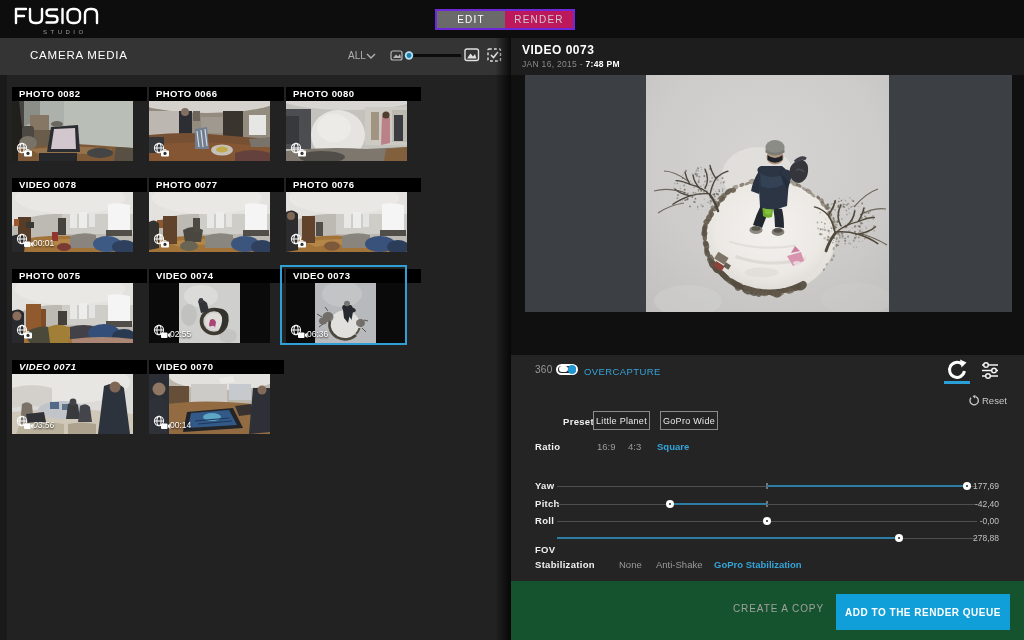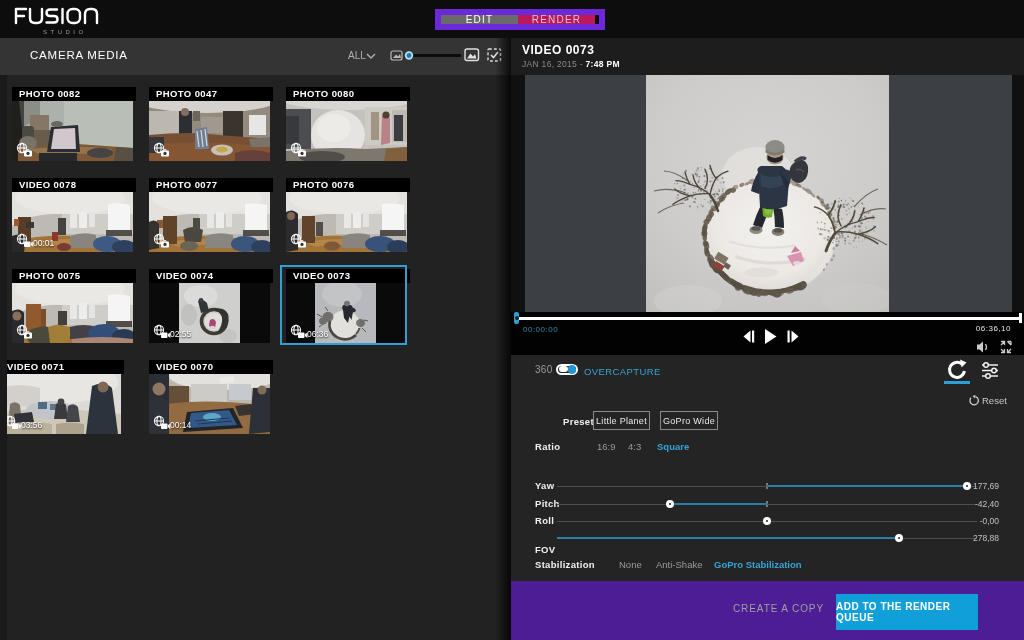--- a/index.html
+++ b/index.html
@@ -1,51 +1,51 @@
 <!DOCTYPE html>
 <html><head>
 <meta charset="utf-8">
 <style>
 html,body{margin:0;padding:0;background:#000;}
 *{box-sizing:border-box;font-family:"Liberation Sans",sans-serif;-webkit-font-smoothing:antialiased;}
 #app{position:relative;width:1024px;height:640px;overflow:hidden;background:#222222;}
 
 
 #topbar{position:absolute;left:0;top:0;width:1024px;height:38px;background:#0d0d0d;}
-#tabs{position:absolute;left:435px;top:9px;width:170px;height:21px;border:6px solid #6d28d9;display:flex;}
+#tabs{position:absolute;left:435px;top:9px;width:140px;height:21px;border:2px solid #6d28d9;display:flex;}
 .tab{width:77px;height:100%;display:flex;align-items:center;justify-content:center;font-size:10px;letter-spacing:1.2px;color:#cccccc;background:#be185d;}
 .tab.sel{background:#6a6a6a;color:#ffffff;}
 
 
 #left{position:absolute;left:0;top:38px;width:511px;height:602px;background:#222222;}
 #lhead{position:absolute;left:0;top:0;width:511px;height:37px;background:#343434;}
 #lhead .title{position:absolute;left:30px;top:11px;font-size:11.5px;font-weight:normal;color:#ffffff;letter-spacing:0.8px;}
 #grid{position:absolute;left:0;top:37px;width:511px;height:565px;background:#222222;}
 #leftstrip{position:absolute;left:0;top:37px;width:7px;height:565px;background:#1a1a1a;}
 #leftshadow{position:absolute;right:0;top:0;width:16px;height:602px;background:linear-gradient(to right,rgba(0,0,0,0),rgba(0,0,0,0.8));}
 
 .tile{position:absolute;width:121px;}
-.tlabel{position:relative;width:124px;height:14px;background:#000000;color:#ffffff;font-size:9.5px;font-weight:bold;letter-spacing:0.4px;line-height:14px;padding-left:7px;}
+.tlabel{position:relative;width:135px;height:14px;background:#000000;color:#ffffff;font-size:9.5px;font-weight:bold;letter-spacing:0.4px;line-height:14px;padding-left:7px;}
 .timg{position:relative;width:121px;height:60px;background:#555;overflow:hidden;}
 .timg svg.thumb{position:absolute;left:0;top:0;filter:blur(0.5px) saturate(0.82) brightness(0.96);}
 .tico{position:absolute;left:4px;bottom:3px;width:60px;height:17px;}
 .tdur{position:absolute;bottom:4px;font-size:8.5px;color:#fff;text-shadow:0 1px 2px rgba(0,0,0,0.9);}
 #selbox{position:absolute;border:2px solid #2f9fd6;width:127px;height:80px;}
 
 
 #right{position:absolute;left:511px;top:38px;width:513px;height:602px;background:#101010;}
 #rhead{position:absolute;left:0;top:0;width:513px;height:37px;background:#1d1d1d;}
 #rtitle{position:absolute;left:11px;top:5px;font-size:12px;font-weight:bold;color:#fff;letter-spacing:0.5px;}
 #rdate{position:absolute;left:11px;top:21px;font-size:8.5px;color:#8a8a8a;letter-spacing:0.3px;}
 #rdate b{color:#ffffff;}
 #viewport{position:absolute;left:14px;top:37px;width:487px;height:237px;background:#3c4045;}
 #vframe{position:absolute;left:121px;top:0;width:243px;height:237px;}
 #ctrlbar{position:absolute;left:0;top:274px;width:513px;height:43px;background:#020202;}
 #settings{position:absolute;left:0;top:317px;width:513px;height:226px;background:#242424;}
-#bottombar{position:absolute;left:0;top:543px;width:513px;height:59px;background:#4c1d95;}
+#bottombar{position:absolute;left:0;top:543px;width:513px;height:59px;background:#14532d;}
 
 
 #scrubline{position:absolute;left:8px;top:4.5px;width:500px;height:3px;background:#ffffff;}
 #scrubend{position:absolute;left:508px;top:1px;width:3px;height:10px;background:#ffffff;}
 #playhead{position:absolute;left:3px;top:0px;width:5px;height:12px;background:#2f9fd6;border-radius:2px;}
 #playhead:after{content:"";position:absolute;left:0.5px;top:3.5px;width:4px;height:4px;border-radius:50%;background:#0a2530;border:0px;}
 #tleft{position:absolute;left:12px;top:13px;font-size:8px;color:#3b87a8;letter-spacing:0.5px;}
 #tright{position:absolute;right:13px;top:12px;font-size:8px;color:#e8e8e8;letter-spacing:0.5px;}
 
 
@@ -55,21 +55,21 @@
 .pbtn{position:absolute;height:19px;border:1px solid #8a8a8a;color:#e8e8e8;font-size:9px;letter-spacing:0.3px;display:flex;align-items:center;justify-content:center;}
 .sl-track{position:absolute;height:1px;background:#4f4f4f;}
 .sl-fill{position:absolute;height:2px;background:#2d7ea6;}
 .sl-knob{position:absolute;width:8px;height:8px;border-radius:50%;background:#ffffff;}
 .sl-knob:after{content:"";position:absolute;left:2.6px;top:2.6px;width:2.8px;height:2.8px;border-radius:50%;background:#222;}
 .sl-val{position:absolute;font-size:8.5px;color:#c0c0c0;text-align:right;width:40px;}
 .opt{position:absolute;font-size:9.5px;color:#9a9a9a;}
 .opt.blue{color:#35a4d8;}
 
 #createcopy{position:absolute;left:222px;top:22px;font-size:10px;color:#a0a0a0;letter-spacing:0.9px;}
-#addqueue{position:absolute;left:325px;top:13px;width:142px;height:36px;background:#109fd9;color:#ffffff;font-size:10px;font-weight:bold;letter-spacing:0.5px;display:flex;align-items:center;justify-content:center;}
+#addqueue{position:absolute;left:325px;top:13px;width:174px;height:36px;background:#109fd9;color:#ffffff;font-size:10px;font-weight:bold;letter-spacing:0.5px;display:flex;align-items:center;justify-content:center;}
 </style>
 </head>
 <body>
 <div id="app">
 
   <div id="topbar">
     <svg width="120" height="36" style="position:absolute;left:14px;top:6px" viewBox="0 0 120 36">
       <g stroke="#ffffff" stroke-width="2.4" fill="none" stroke-linecap="round" stroke-linejoin="round">
         <path d="M2 17 V3 H12 M2 10 H10"></path>
         <path d="M16 3 V12 Q16 17 21 17 H23 Q28 17 28 12 V3"></path>
@@ -135,21 +135,21 @@
 </g>
               <g>
                 <rect x="8" y="9.5" width="8" height="6" rx="1" fill="#ffffff"></rect>
 <path d="M10 9.5 L11 8.2 H13 L14 9.5 Z" fill="#ffffff"></path>
 <circle cx="12" cy="12.4" r="1.6" fill="#333"></circle>
               </g>
             </svg>
           </div>
         </div>
       <div class="tile" style="left:149px;top:12px;">
-          <div class="tlabel">PHOTO 0047</div>
+          <div class="tlabel">PHOTO 0066</div>
           <div class="timg">
             <svg class="thumb" width="121" height="60" viewBox="0 0 121 60">
               <rect width="121" height="60" fill="#9c9082"></rect>
               <ellipse cx="58" cy="-3" rx="74" ry="15" fill="#dedbd6"></ellipse>
               <rect x="0" y="10" width="30" height="24" fill="#c5bfb5"></rect>
               <rect x="100" y="14" width="17" height="20" fill="#f0f0ee"></rect>
               <rect x="74" y="10" width="20" height="26" fill="#3e3630"></rect>
               <rect x="52" y="16" width="22" height="16" fill="#a89f92"></rect>
               <rect x="30" y="10" width="13" height="32" fill="#2f3036"></rect>
               <circle cx="36" cy="11" r="4" fill="#8a7462"></circle>
@@ -428,21 +428,21 @@
 <line x1="1.4" y1="7" x2="10.6" y2="7"></line>
 </g>
               <g>
                 <rect x="8" y="9.5" width="6.5" height="5.5" rx="1" fill="#ffffff"></rect>
 <path d="M15 11 L17.5 9.5 V15 L15 13.3 Z" fill="#ffffff"></path>
               </g>
             </svg>
             <div class="tdur" style="left:21px;">06:36</div>
           </div>
         </div>
-      <div class="tile" style="left:0;top:285px;">
+      <div class="tile" style="left:12px;top:285px;font-style:italic;">
           <div class="tlabel">VIDEO 0071</div>
           <div class="timg">
             <svg class="thumb" width="121" height="60" viewBox="0 0 121 60">
               <rect width="121" height="60" fill="#e6e4df"></rect>
               <ellipse cx="52" cy="8" rx="66" ry="22" fill="#f2f0ec"></ellipse>
               <path d="M0 38 Q40 33 80 36 L121 40 V60 H0 Z" fill="#d9d0bd"></path>
               <path d="M0 14 Q20 8 40 14 L40 34 Q18 30 0 34 Z" fill="#dcd9d2"></path>
               <ellipse cx="50" cy="36" rx="24" ry="9" fill="#c8cdd3"></ellipse>
               <rect x="38" y="28" width="9" height="7" fill="#4f6f95"></rect>
               <rect x="50" y="30" width="8" height="6" fill="#5f7b94"></rect>
@@ -977,42 +977,20 @@
             <path d="M150 95 Q155 93 158 97" stroke="#4c4c56" stroke-width="1.7" fill="none"></path>
             <ellipse cx="129" cy="82" rx="8.6" ry="7.6" fill="#b59880"></ellipse>
             <path d="M121.5 80 Q129 86 136.5 80 L136.5 85 Q129 90.5 121.5 85 Z" fill="#20242a"></path>
             <ellipse cx="129" cy="72.5" rx="9.6" ry="7.6" fill="#8b8c86"></ellipse>
             <path d="M119.5 74.5 Q129 81 138.5 74.5 L138.5 77.5 Q129 83.5 119.5 77.5 Z" fill="#7b7c76"></path>
             <path d="M141 181 L155 177 L158 186 L147 191 Z" fill="#d893ae"></path>
             <path d="M145 178 L149 171 L154 176 Z" fill="#cd7da0"></path>
             <ellipse cx="151" cy="188" rx="4" ry="2" fill="#e8dce2" opacity="0.9"></ellipse>
           </svg></div>
     </div>
-    <div id="ctrlbar">
-      <div id="scrubline"></div>
-      <div id="scrubend"></div>
-      <div id="playhead"></div>
-      <div id="tleft">00:00:00</div>
-      <div id="tright">06:36,10</div>
-      <svg width="60" height="17" style="position:absolute;left:230px;top:16px" viewBox="0 0 60 17">
-        <path d="M9.5 2.5 L2.5 8.5 L9.5 14.5 Z" fill="#fff"></path>
-        <rect x="11" y="2.5" width="2.2" height="12" fill="#fff"></rect>
-        <path d="M24 1 L35.5 8.5 L24 16 Z" fill="#fff"></path>
-        <rect x="46.5" y="2.5" width="2.2" height="12" fill="#fff"></rect>
-        <path d="M50.5 2.5 L57.5 8.5 L50.5 14.5 Z" fill="#fff"></path>
-      </svg>
-      <svg width="40" height="16" style="position:absolute;left:464px;top:27px" viewBox="0 0 40 16">
-        <g stroke="#cccccc" stroke-width="1.3" fill="none">
-          <path d="M2 5.5 H4.5 L8 2.5 V13.5 L4.5 10.5 H2 Z" fill="#cccccc" stroke="none"></path>
-          <path d="M10.5 5 Q12.5 8 10.5 11"></path>
-          <path d="M26 6 L29.5 2.5 M26 2.5 H29.5 V6 M36 6 L32.5 2.5 M36 2.5 H32.5 M36 2.5 V6"></path>
-          <path d="M26 10 L29.5 13.5 M26 13.5 H29.5 V10 M36 10 L32.5 13.5 M36 13.5 H32.5 V10"></path>
-        </g>
-      </svg>
-    </div>
     <div id="settings">
 
       <div class="lbl gray" style="left:24px;top:9px;font-size:10px;font-weight:normal;">360</div>
       <div style="position:absolute;left:45px;top:8.5px;width:22px;height:11px;border-radius:6px;border:2px solid #ffffff;background:#242424;"></div>
       <div style="position:absolute;left:47.5px;top:11px;width:9px;height:6px;border-radius:3px;background:#ffffff;"></div>
       <div style="position:absolute;left:56.5px;top:10px;width:8.5px;height:8.5px;border-radius:50%;background:#2196d3;"></div>
       <div class="lbl blue" style="left:73px;top:10.5px;font-size:9.5px;font-weight:normal;letter-spacing:0.4px;">OVERCAPTURE</div>
       <svg width="70" height="30" style="position:absolute;left:430px;top:2px" viewBox="0 0 70 30">
         <path d="M20.9 7.2 A 7.5 7.5 0 1 0 23.4 14.1" stroke="#ffffff" stroke-width="3" fill="none"></path>
         <path d="M19 2.5 L25.5 5.5 L20.5 10.5 Z" fill="#ffffff"></path>

